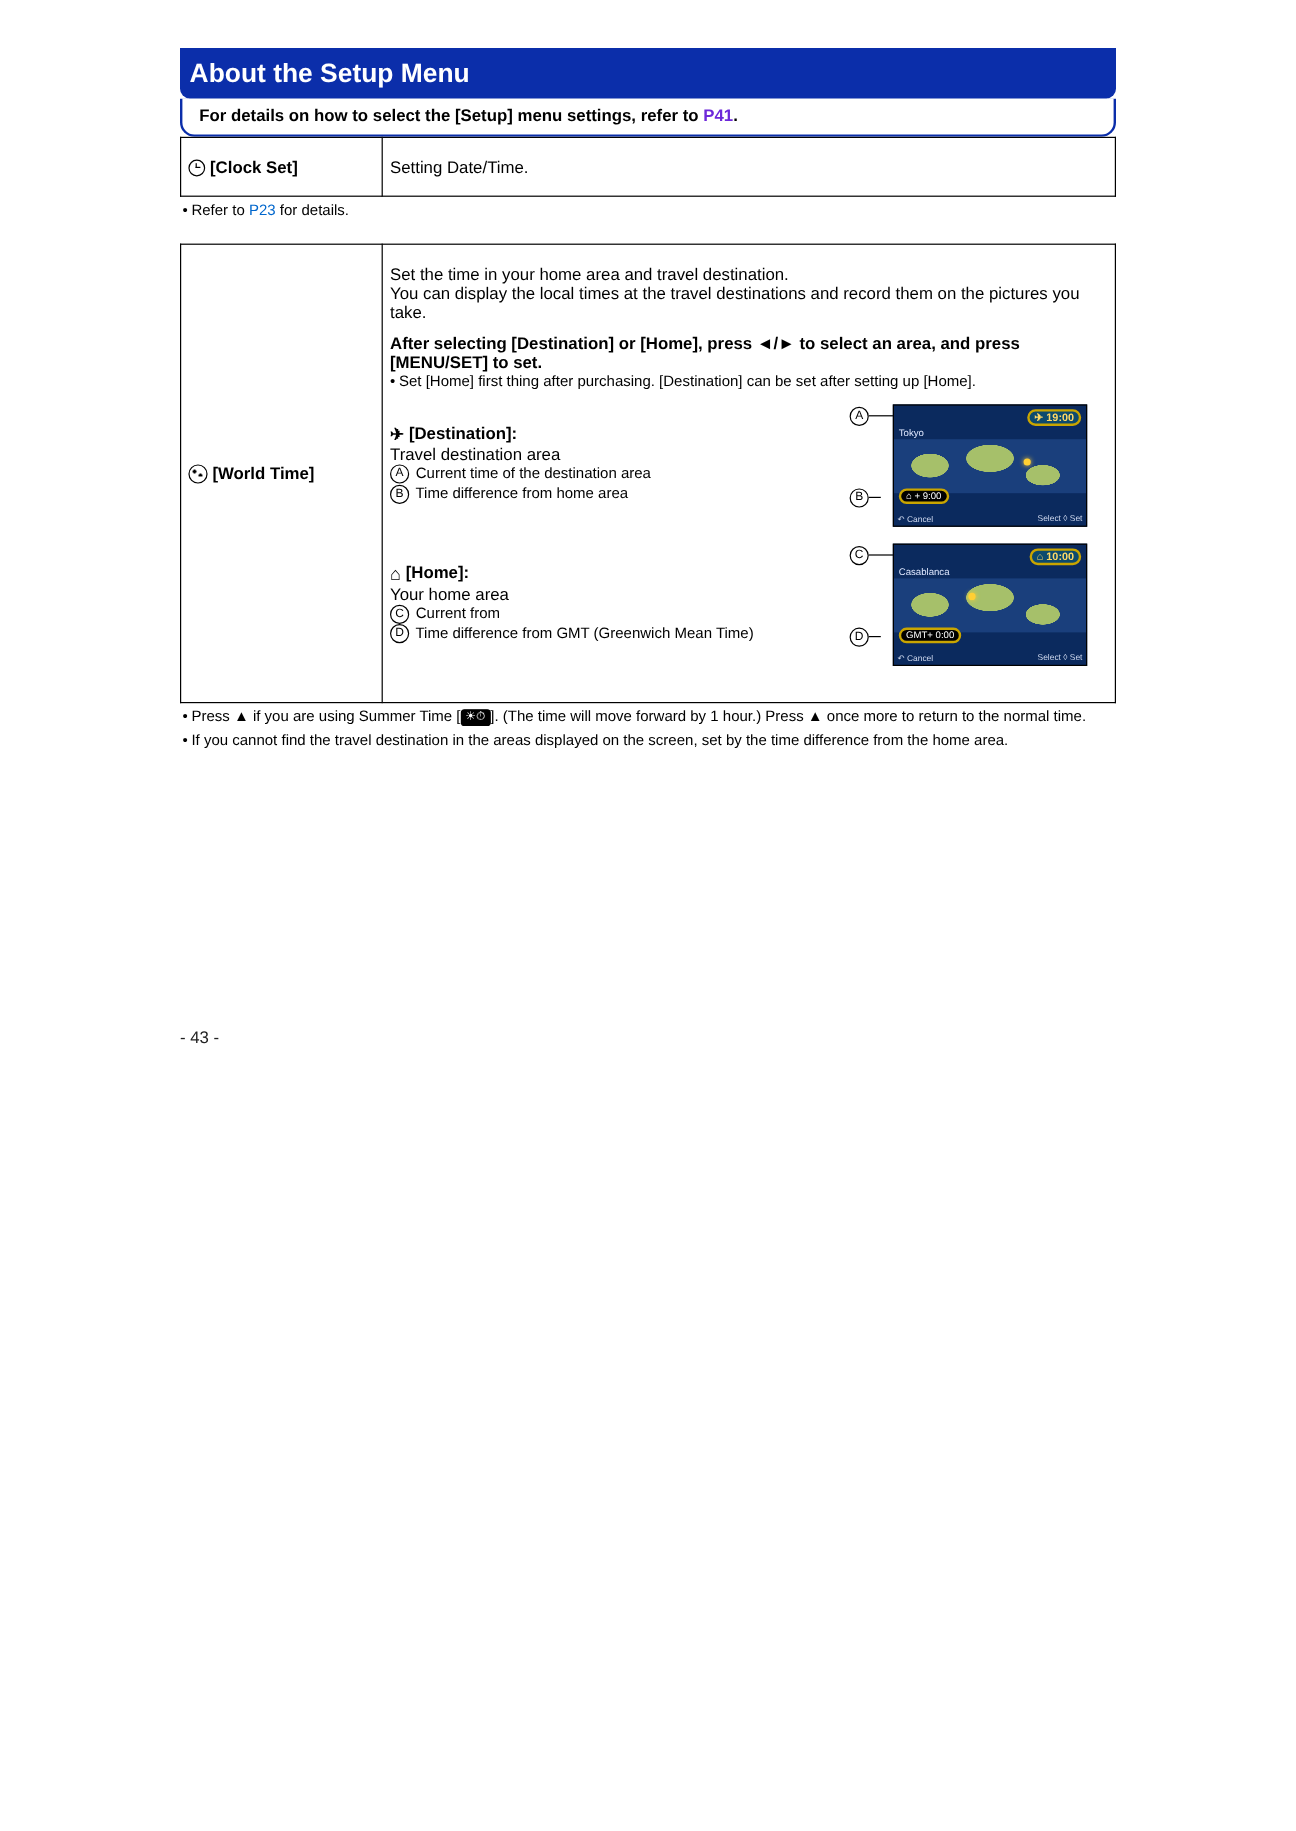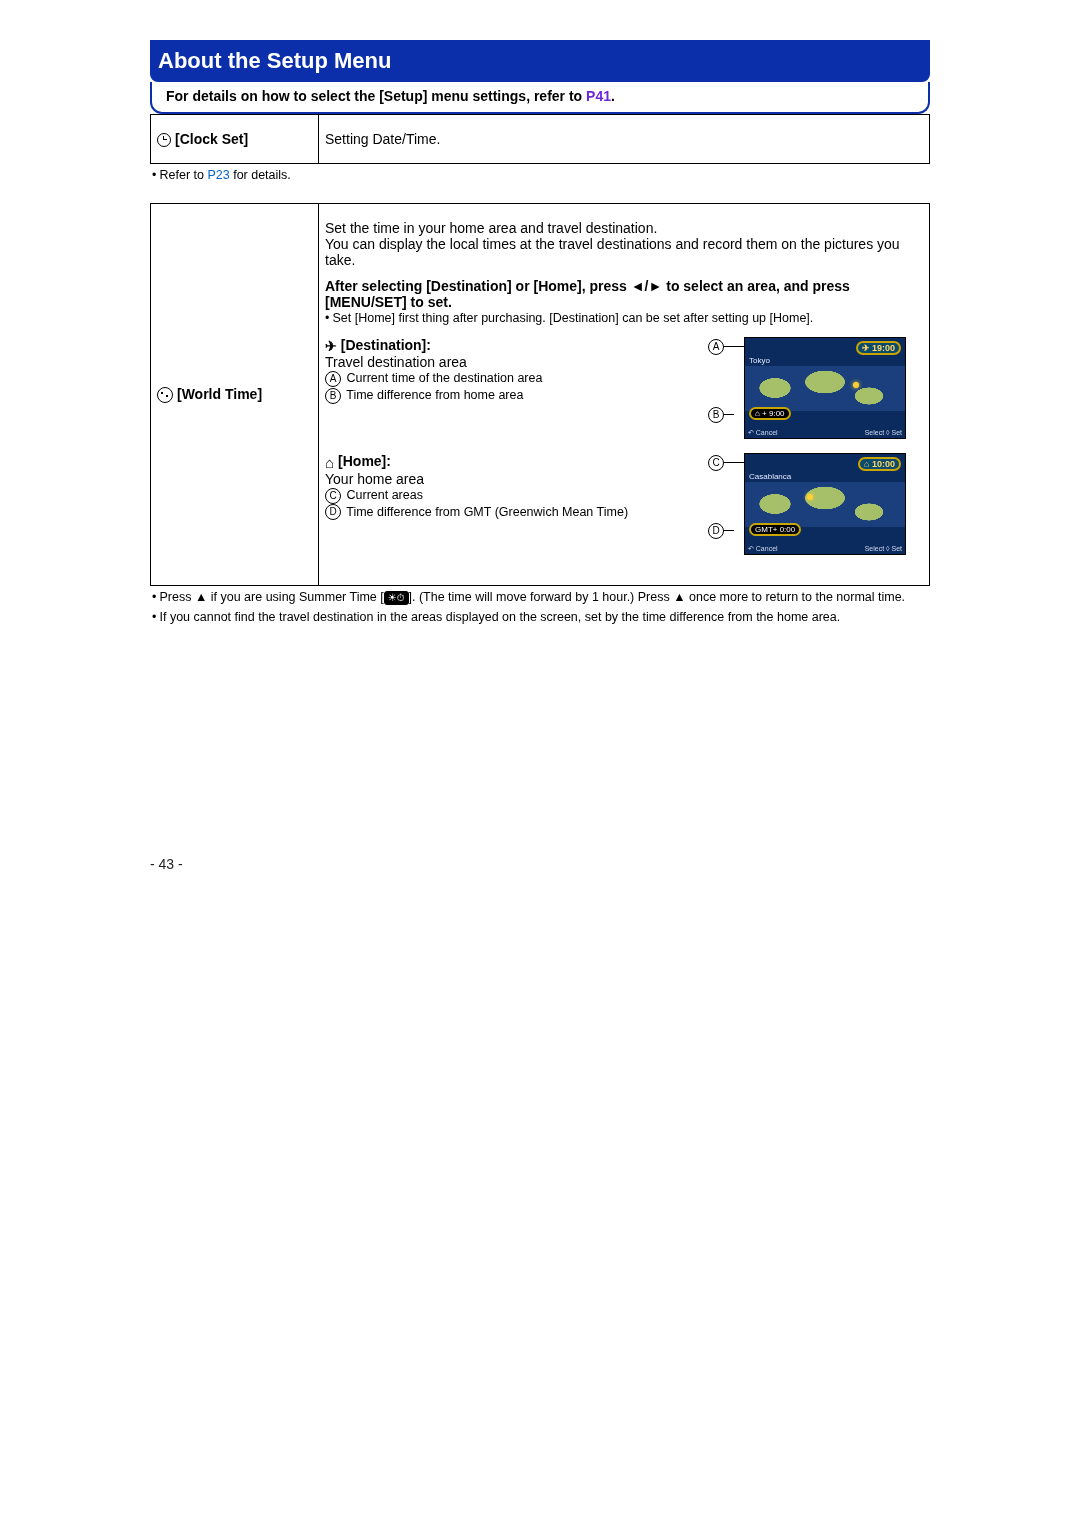--- a/index.html
+++ b/index.html
@@ -171,21 +171,21 @@
     font-size:7px; color:#cfd9ef; padding:0 3px; box-sizing:border-box;
   }
   .worldtime-right {
     width:195px;
     vertical-align:top;
   }
   .worldtime-left-desc {
     vertical-align:top;
   }
   .inner-flex { display:flex; }
-  .inner-flex > div:first-child { flex:1; padding-right:6px;}
+  .inner-flex > div:first-child { flex:1; padding-right:6px;margin-top:16px;}
   .callout { position:relative; }
   .callout .letter {
     position:absolute; left:-20px;
     font-size:12px;
   }
   .callout .cline {
     position:absolute; height:1px; background:#000; left:-4px;
   }
 
 </style>
@@ -265,21 +265,21 @@
             </div>
           </div>
         </div>
 
         <div class="inner-flex">
           <div class="worldtime-left-desc">
             <div class="sect-title">
               <span class="icon-home">⌂</span><span>[Home]:</span>
             </div>
             <div>Your home area</div>
-            <div class="subnote"><span class="circled">C</span> <span>Current areas</span></div>
+            <div class="subnote"><span class="circled">C</span> <span>Current from</span></div>
             <div class="subnote"><span class="circled">D</span> <span>Time difference from GMT (Greenwich Mean Time)</span></div>
           </div>
           <div class="worldtime-right">
             <div class="lcd-wrap callout">
               <span class="letter" style="top:2px;"><span class="circled">C</span></span>
               <span class="cline" style="top:9px;width:30px;"></span>
               <span class="letter" style="top:70px;"><span class="circled">D</span></span>
               <span class="cline" style="top:77px;width:10px;"></span>
               <div class="lcd" style="margin-left:16px;">
                 <div class="topbar">⌂ <span>10:00</span></div>

